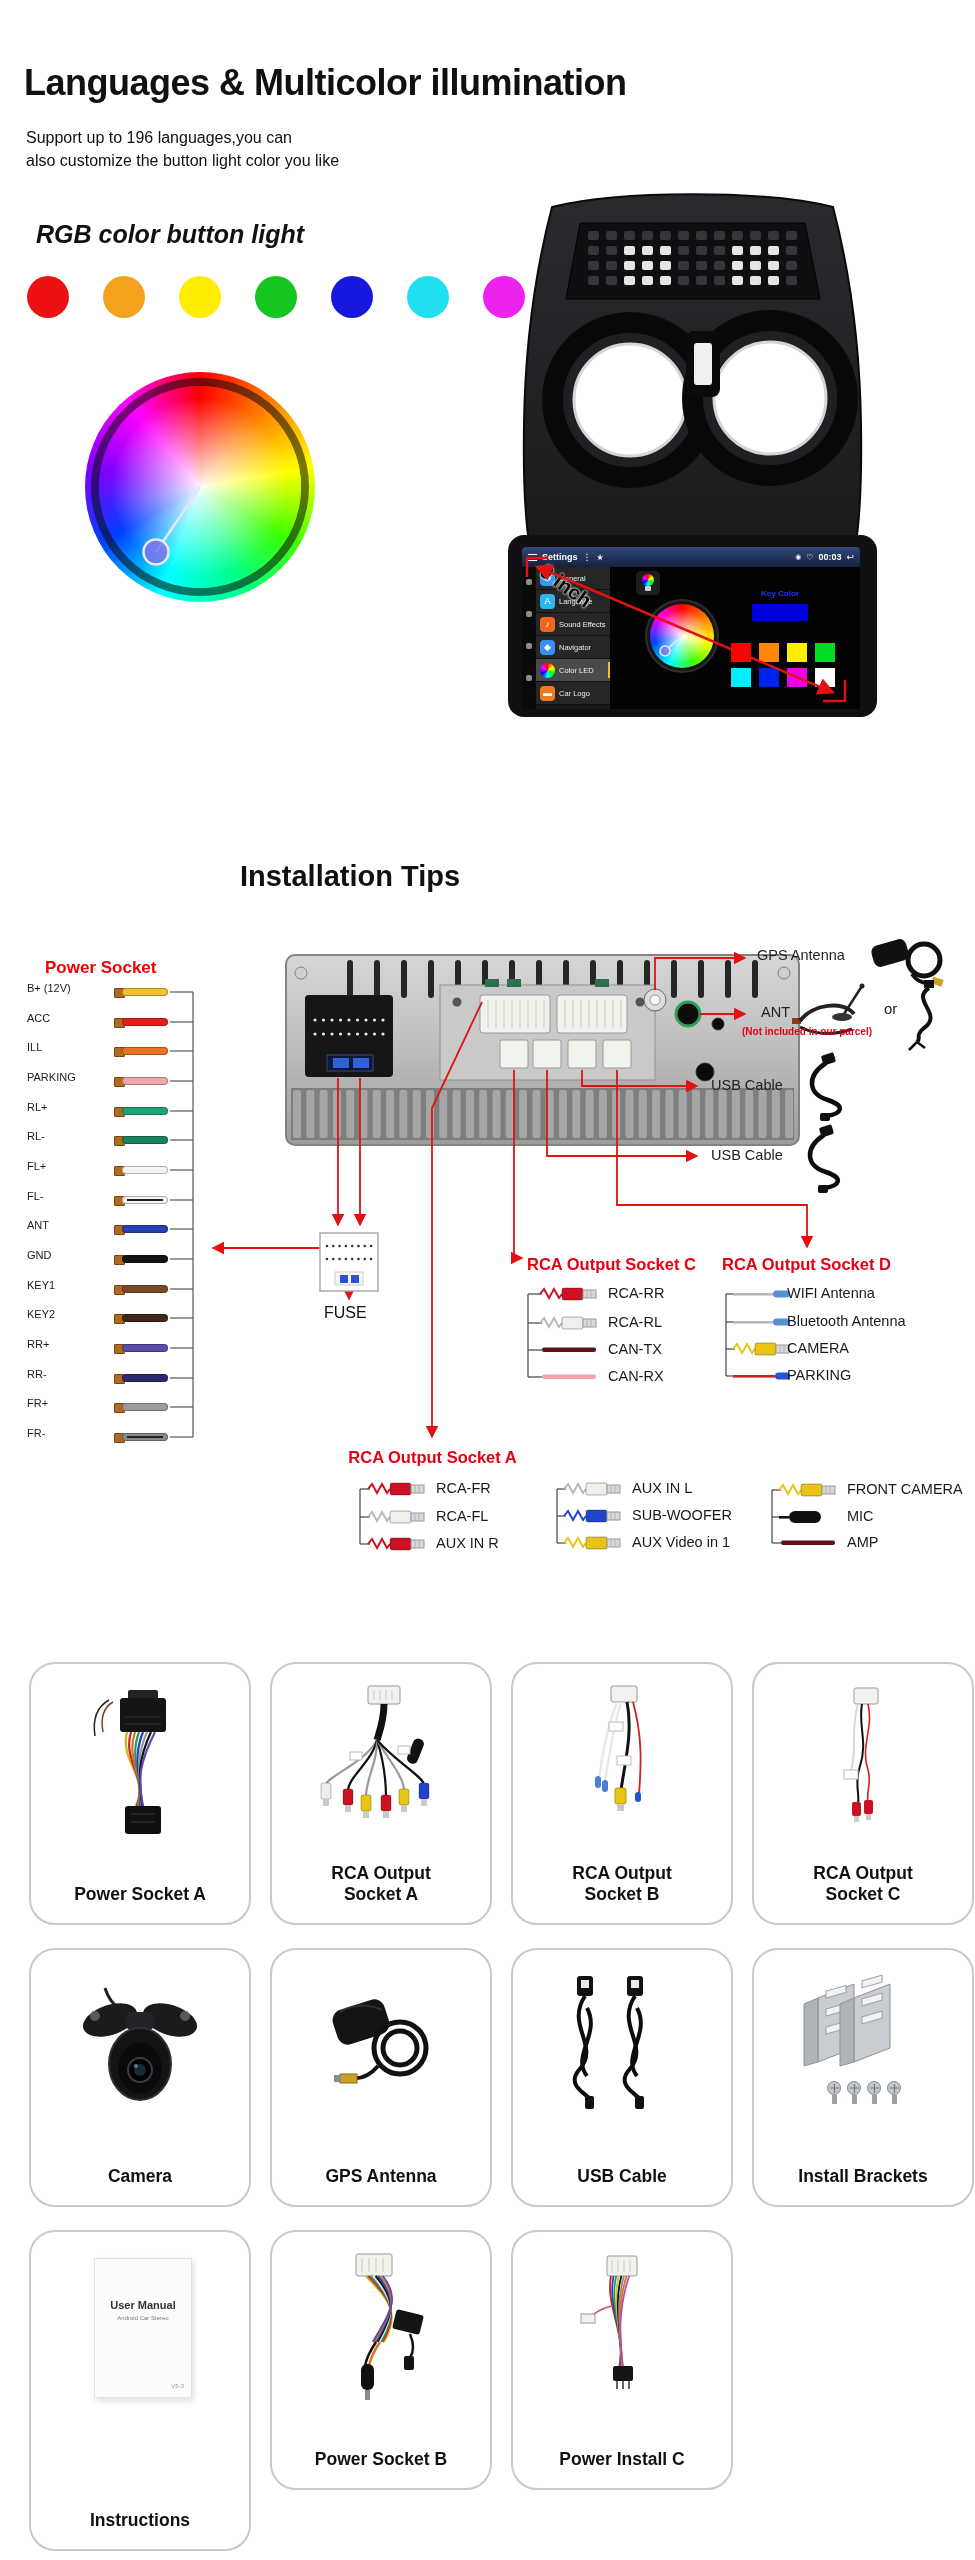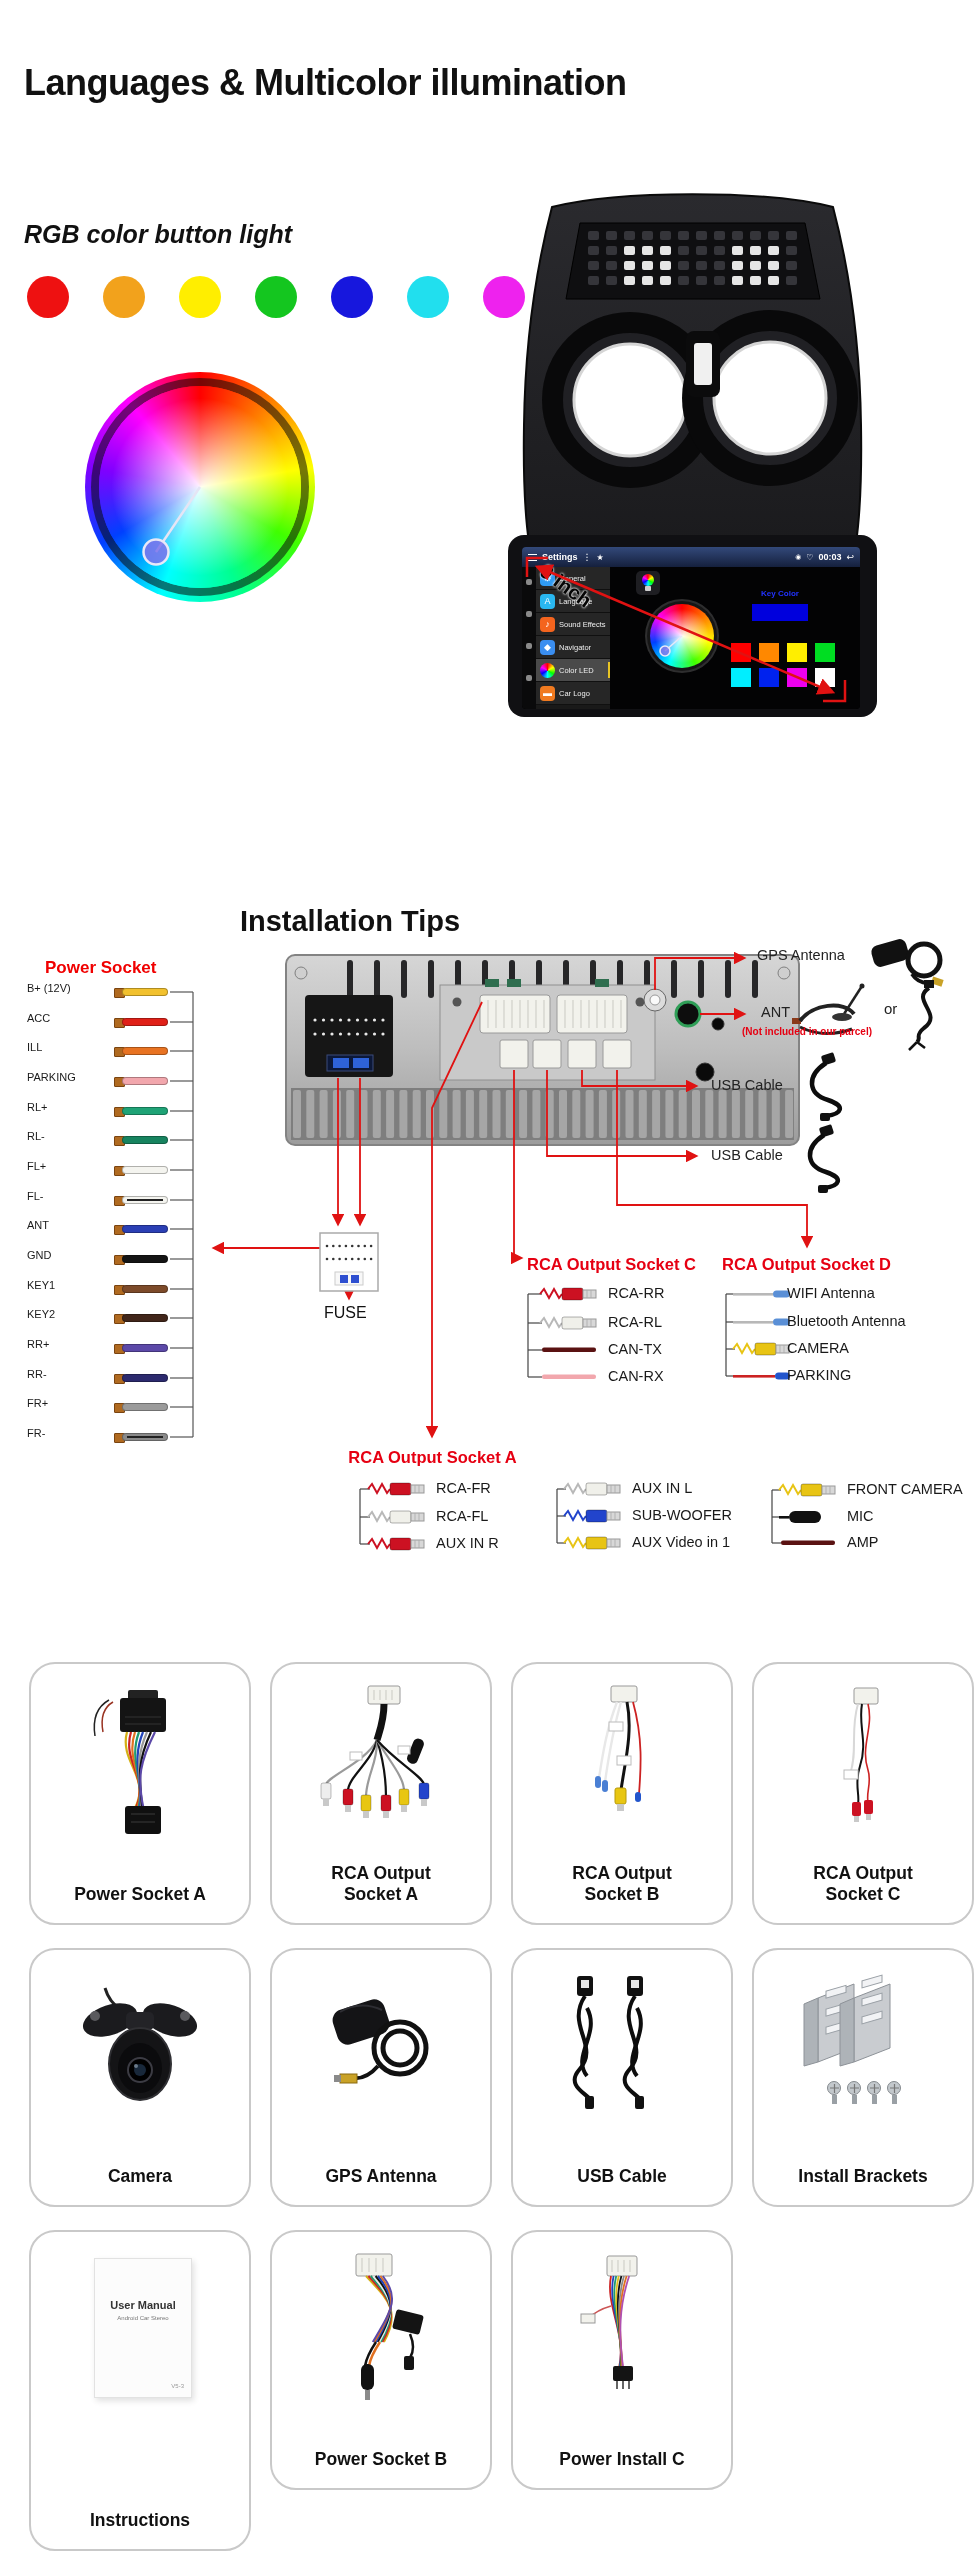--- a/index.html
+++ b/index.html
@@ -2,21 +2,21 @@
 <html><head>
 <meta charset="utf-8">
 <style>
   html,body{margin:0;padding:0;background:#fff;}
   #page{position:relative;width:975px;height:2560px;background:#fff;overflow:hidden;
         font-family:"Liberation Sans","DejaVu Sans",sans-serif;color:#111;}
   .abs{position:absolute;}
   
   #main-title{left:24px;top:62px;font-size:36px;font-weight:800;letter-spacing:-0.5px;}
   #subtitle{left:26px;top:126px;font-size:16px;line-height:1.45;white-space:pre-line;}
-  #rgb-heading{left:24px;top:220px;font-size:25px;font-weight:800;font-style:italic;}
+  #rgb-heading{left:36px;top:220px;font-size:25px;font-weight:800;font-style:italic;}
   .dot{position:absolute;top:276px;width:42px;height:42px;border-radius:50%;}
   
   #wheel-outer{left:85px;top:372px;width:230px;height:230px;border-radius:50%;
     background:conic-gradient(red,#ff8000,yellow,#40ff00,#00ff90,cyan,#0040ff,#8000ff,magenta,red);}
   #wheel-outer::before{content:"";position:absolute;inset:6px;border-radius:50%;
     box-shadow:inset 0 0 0 8px rgba(10,10,10,.55);}
   #wheel-inner{position:absolute;inset:14px;border-radius:50%;
     background:radial-gradient(circle at 50% 50%,rgba(255,255,255,.95),rgba(255,255,255,0) 62%),
     conic-gradient(red,#ff8000,yellow,#40ff00,#00ff90,cyan,#0040ff,#8000ff,magenta,red);}
   
@@ -46,21 +46,21 @@
     background:radial-gradient(circle,rgba(255,255,255,.95),rgba(255,255,255,0) 60%),
     conic-gradient(red,#ff8000,yellow,#40ff00,cyan,#0040ff,magenta,red);
     box-shadow:0 0 0 3px rgba(20,20,20,.9),0 0 0 5px rgba(90,90,90,.5);}
   #key-color-label{left:218px;top:42px;width:80px;text-align:center;color:#2233ff;
     font-size:8px;font-weight:700;}
   #preview-rect{left:230px;top:57px;width:56px;height:17px;}
   .swatch{position:absolute;width:20px;height:19px;}
   #size-label{left:549px;top:560px;font-size:20px;font-weight:800;color:#050505;
     transform:rotate(36deg);transform-origin:0 0;text-shadow:0 0 3px #fff,0 0 2px #fff;}
   
-  #install-title{left:150px;top:860px;width:400px;text-align:center;font-size:29px;font-weight:800;margin-top:45px;}
+  #install-title{left:150px;top:860px;width:400px;text-align:center;font-size:29px;font-weight:800;}
   #ps-heading{left:45px;top:958px;font-size:17px;font-weight:800;color:#f00000;}
   .wire-label{position:absolute;left:27px;font-size:11px;color:#1a1a1a;}
   .wire-tip{position:absolute;left:114px;width:9px;height:8px;background:#b06a20;border:1px solid #7a4410;border-radius:1px;}
   .wire-bar{position:absolute;left:122px;width:46px;height:8px;border-radius:4px;border:1px solid rgba(0,0,0,.28);box-sizing:border-box;}
   .wire-stripe{position:absolute;left:4px;right:4px;top:2px;height:1.6px;}
   .glyph-box{position:absolute;width:64px;height:20px;}
   .plug-label{position:absolute;font-size:14.5px;color:#1a1a1a;white-space:nowrap;}
   .rca-heading{position:absolute;font-size:16.5px;font-weight:800;color:#e60012;white-space:nowrap;}
   .conn-label{position:absolute;font-size:14.5px;color:#222;}
   #ant-note{left:742px;top:1026px;font-size:10px;font-weight:700;color:#e60012;}
@@ -76,20 +76,22 @@
   #manual-title{position:absolute;left:0;right:0;top:40px;text-align:center;font-size:11px;font-weight:700;color:#333;}
   #manual-sub{position:absolute;left:0;right:0;top:56px;text-align:center;font-size:6px;color:#777;}
   #manual-ver{position:absolute;right:7px;bottom:8px;font-size:6px;color:#999;}
 </style>
 </head>
 <body>
 
 <div id="page">
 
   <div class="abs" id="main-title">Languages &amp; Multicolor illumination</div>
+  <div class="abs" id="subtitle">Support up to 196 languages,you can
+also customize the button light color you like</div>
   <div class="abs" id="rgb-heading">RGB color button light</div>
   <div id="sec-top">
       <div class="dot" style="left: 27px; background: rgb(238, 17, 17);"></div>
       <div class="dot" style="left: 103px; background: rgb(242, 162, 28);"></div>
       <div class="dot" style="left: 179px; background: rgb(255, 238, 0);"></div>
       <div class="dot" style="left: 255px; background: rgb(20, 198, 31);"></div>
       <div class="dot" style="left: 331px; background: rgb(23, 23, 221);"></div>
       <div class="dot" style="left: 407px; background: rgb(33, 223, 238);"></div>
       <div class="dot" style="left: 483px; background: rgb(238, 34, 238);"></div>
     </div>

